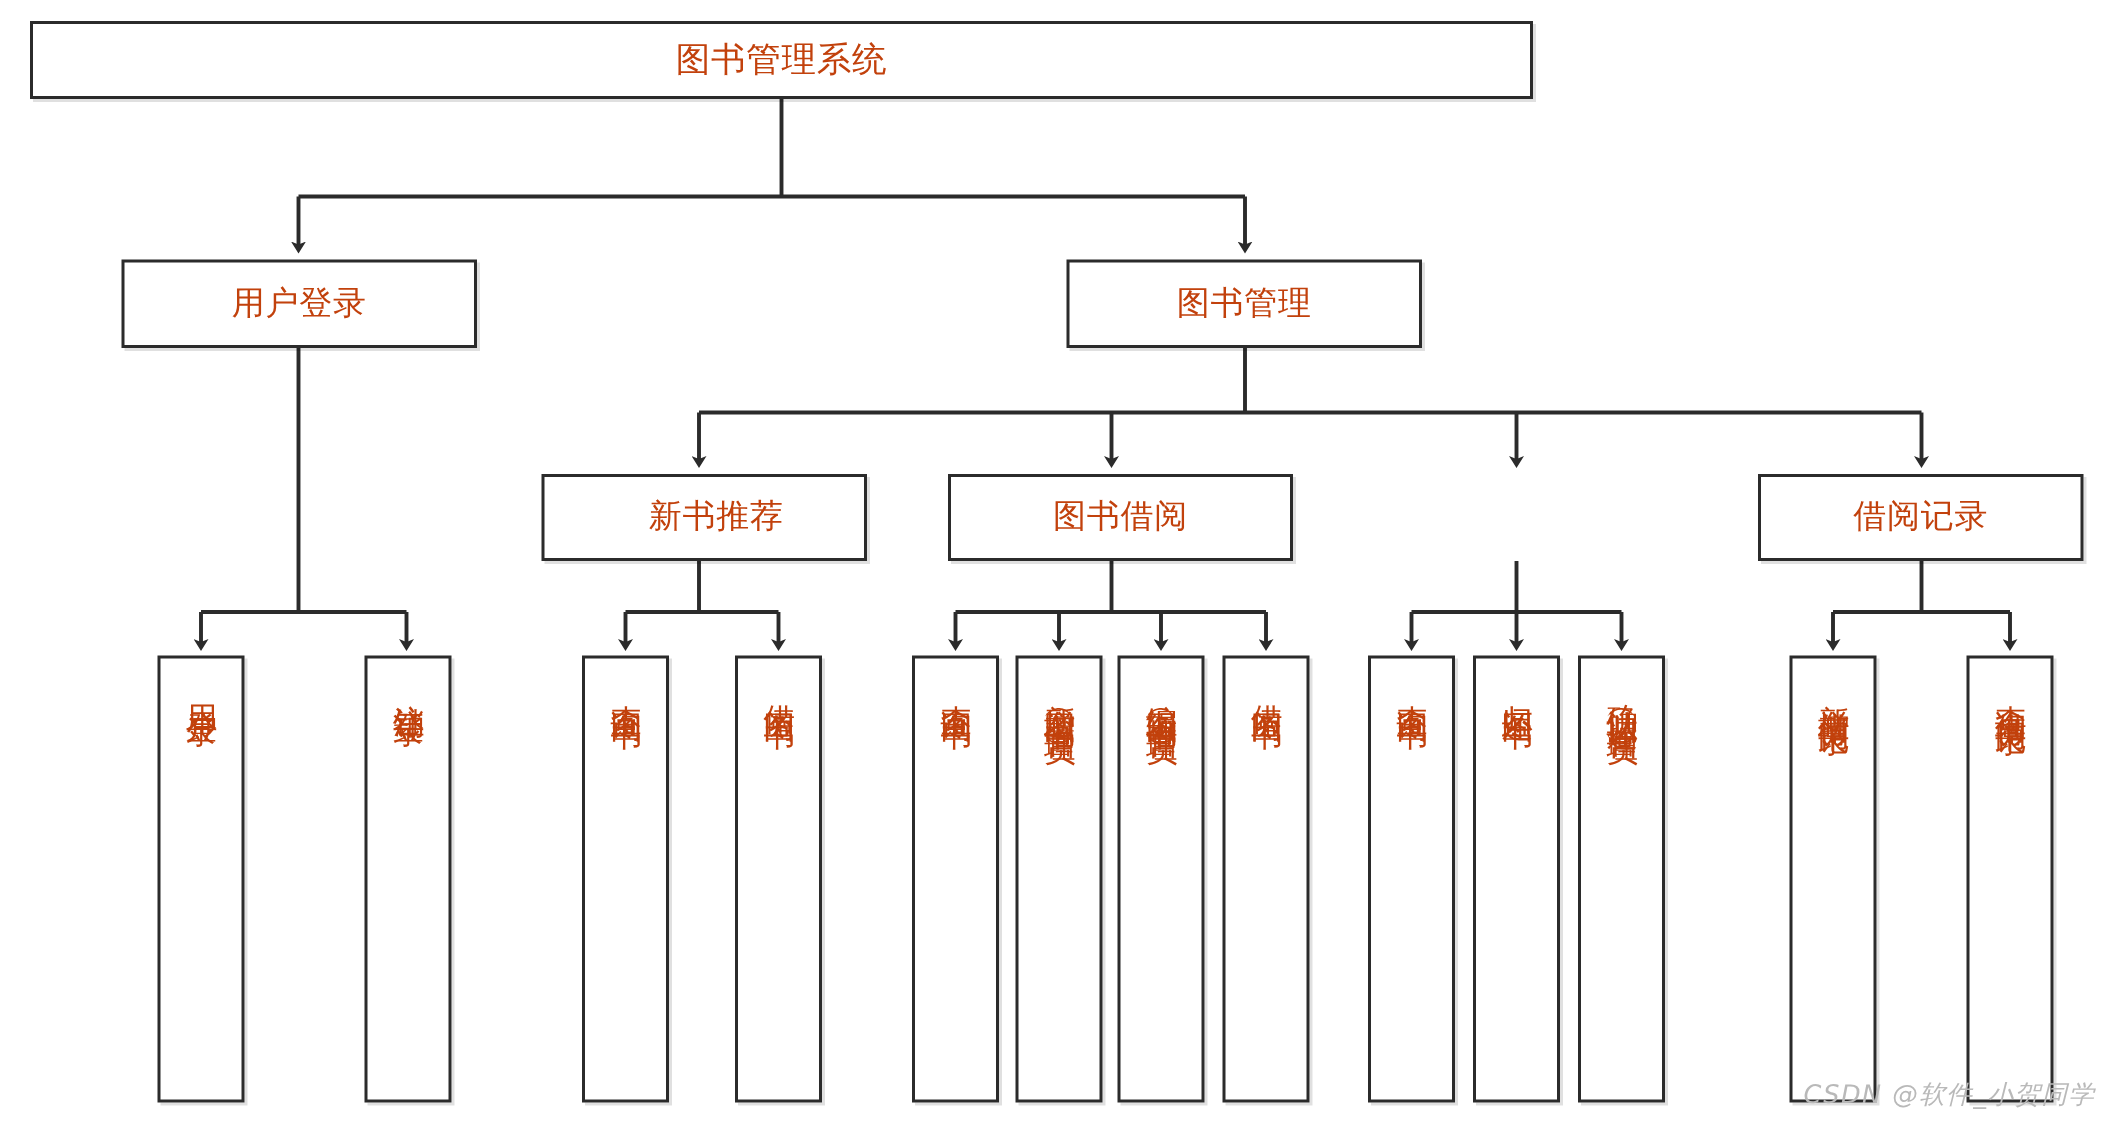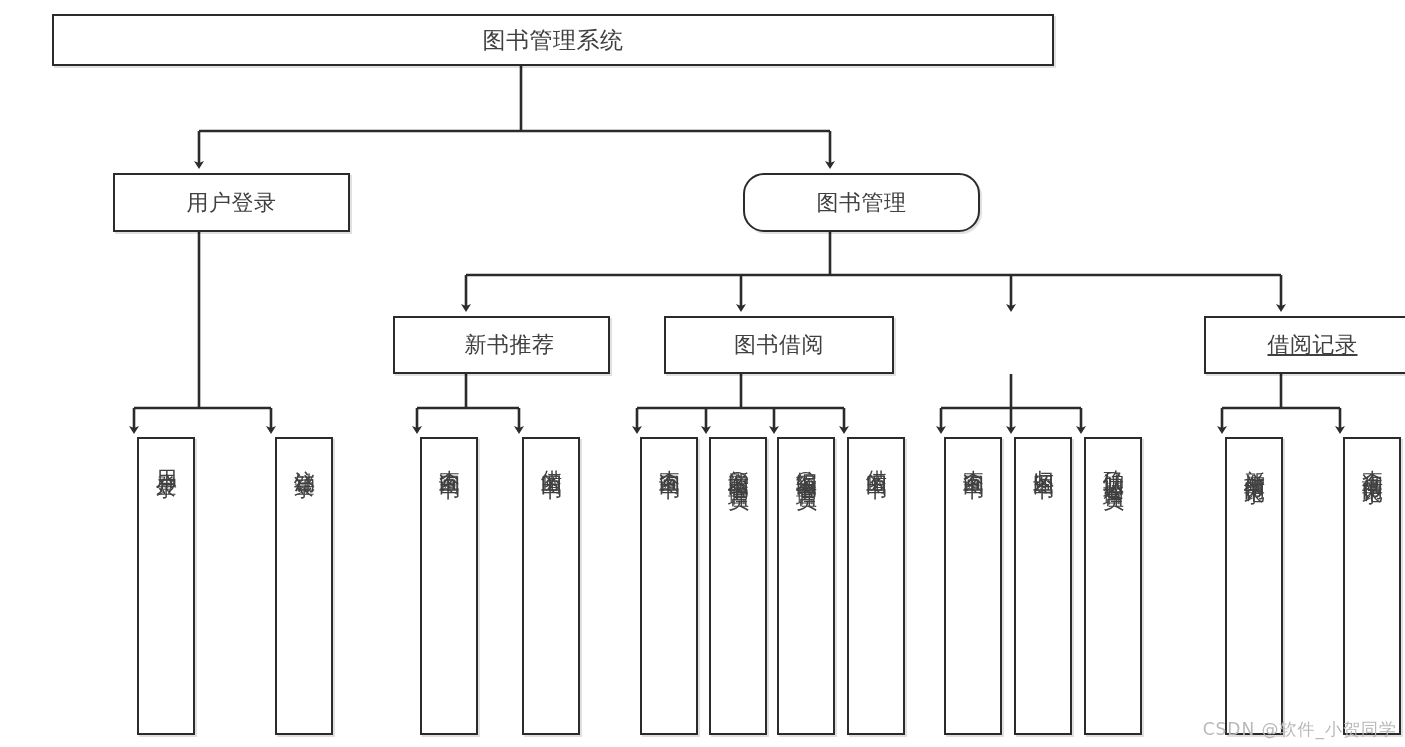--- a/index.html
+++ b/index.html
@@ -26,23 +26,22 @@
     pointer-events: none;
   }
   .node {
     position: absolute;
     box-sizing: border-box;
     border: 2.5px solid #2b2b2b;
     background: #ffffff;
     display: flex;
     align-items: center;
     justify-content: center;
-    color: #404040;
+    color: #c2410c;
     box-shadow: 2px 2px 0 rgba(0,0,0,0.12);
-    margin-left: 32px;
   }
   .node-label {
     display: block;
     line-height: 1.15;
     letter-spacing: 0.5px;
     white-space: nowrap;
   }
   .node.horizontal .node-label {
     font-size: 22px;
   }
@@ -64,20 +63,21 @@
   }
   .watermark {
     position: absolute;
     right: 8px;
     bottom: 6px;
     font-size: 17px;
     color: #b9b9b9;
     letter-spacing: 1px;
     white-space: nowrap;
     user-select: none;
+    font-style: italic;
   }
 </style>
 </head>
 <body>
 
 <div id="canvas">
 
   <svg id="edges" viewBox="0 0 1405 747">
     <defs>
       <marker id="arrow" markerWidth="10" markerHeight="10" refX="4" refY="5" orient="auto" markerUnits="userSpaceOnUse">
@@ -129,34 +129,34 @@
   </svg>
 
   <div class="node horizontal root" style="left:20px; top:14px; width:1002px; height:52px;">
     <span class="node-label">图书管理系统</span>
   </div>
 
   <div class="node horizontal" style="left:81px; top:173px; width:237px; height:59px;">
     <span class="node-label">用户登录</span>
   </div>
 
-  <div class="node horizontal" style="left:711px; top:173px; width:237px; height:59px;border-radius:21px;">
+  <div class="node horizontal" style="left:711px; top:173px; width:237px; height:59px;">
     <span class="node-label">图书管理</span>
   </div>
 
   <div class="node horizontal" style="left:361px; top:316px; width:217px; height:58px;padding-left:16px;">
     <span class="node-label">新书推荐</span>
   </div>
 
   <div class="node horizontal" style="left:632px; top:316px; width:230px; height:58px;">
     <span class="node-label">图书借阅</span>
   </div>
 
 
-  <div class="node horizontal" style="left:1172px; top:316px; width:217px; height:58px;text-decoration:underline;">
+  <div class="node horizontal" style="left:1172px; top:316px; width:217px; height:58px;">
     <span class="node-label">借阅记录</span>
   </div>
 
   <div class="node vertical" style="left:105px; top:437px; width:58px; height:298px;">
     <span class="node-label">用户登录</span>
   </div>
 
   <div class="node vertical" style="left:243px; top:437px; width:58px; height:298px;">
     <span class="node-label">注销登录</span>
   </div>

